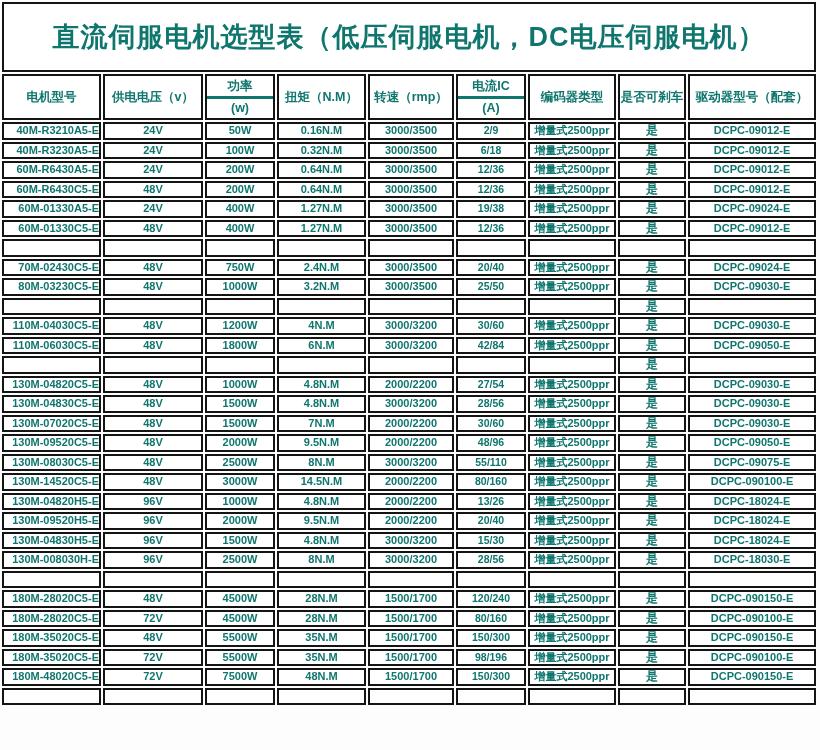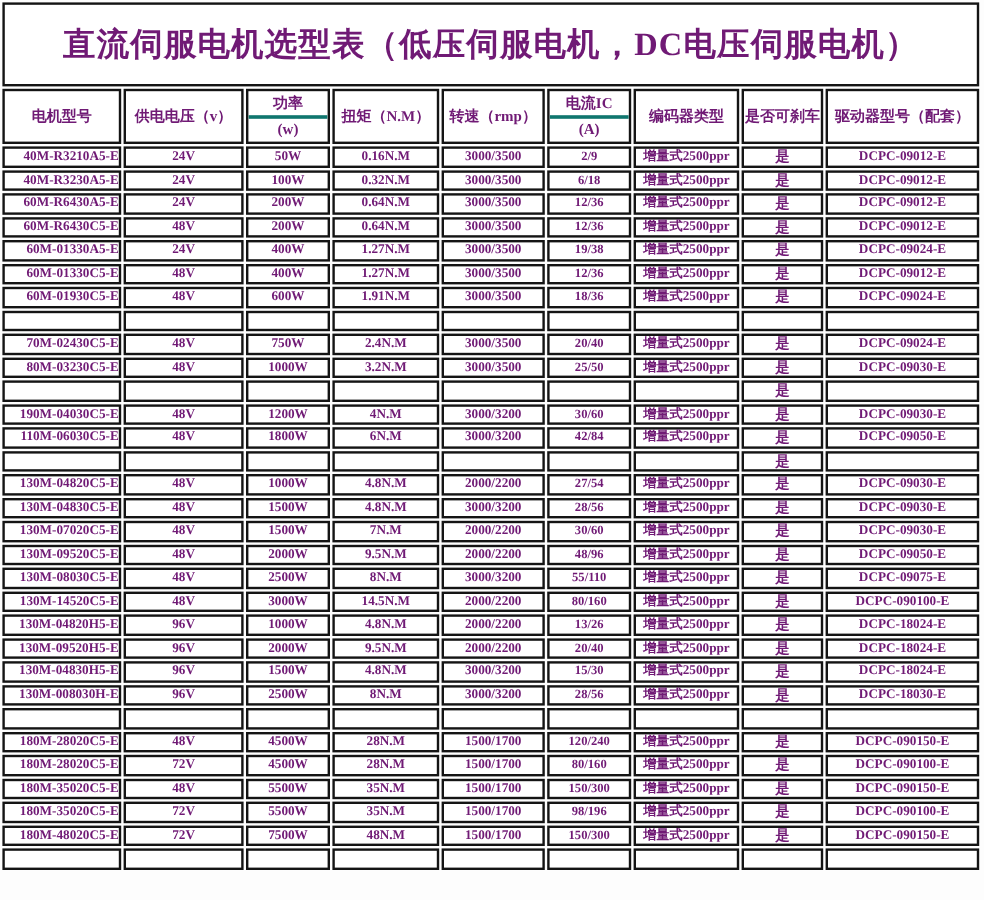--- a/index.html
+++ b/index.html
@@ -2,22 +2,22 @@
 <html><head>
 <meta charset="utf-8">
 <style>
   html,body{margin:0;padding:0;background:#ffffff;}
   *{box-sizing:border-box;}
   .page{
     width:820px;height:750px;
     background:#fdfdfd;
     overflow:hidden;
     position:relative;
-    font-family:Liberation Serif, serif;
-    color:#701a75;
+    font-family:Liberation Sans, sans-serif;
+    color:#0f766e;
   }
   table.motor{
     border-collapse:separate;
     border-spacing:2px;
     table-layout:fixed;
     width:818px;
     margin:0;
   }
   td,th{
     border:2px solid #141414;
@@ -158,31 +158,20 @@
           <td class="c1">48V</td>
           <td class="c2">400W</td>
           <td class="c3">1.27N.M</td>
           <td class="c4">3000/3500</td>
           <td class="c5">12/36</td>
           <td class="c6">增量式2500ppr</td>
           <td class="c7">是</td>
           <td class="c8">DCPC-09012-E</td>
         </tr>
         <tr>
-          <td class="c0">60M-01930C5-E</td>
-          <td class="c1">48V</td>
-          <td class="c2">600W</td>
-          <td class="c3">1.91N.M</td>
-          <td class="c4">3000/3500</td>
-          <td class="c5">18/36</td>
-          <td class="c6">增量式2500ppr</td>
-          <td class="c7">是</td>
-          <td class="c8">DCPC-09024-E</td>
-        </tr>
-        <tr>
           <td class="c0"></td>
           <td class="c1"></td>
           <td class="c2"></td>
           <td class="c3"></td>
           <td class="c4"></td>
           <td class="c5"></td>
           <td class="c6"></td>
           <td class="c7"></td>
           <td class="c8"></td>
         </tr>
@@ -213,21 +202,21 @@
           <td class="c1"></td>
           <td class="c2"></td>
           <td class="c3"></td>
           <td class="c4"></td>
           <td class="c5"></td>
           <td class="c6"></td>
           <td class="c7">是</td>
           <td class="c8"></td>
         </tr>
         <tr>
-          <td class="c0">190M-04030C5-E</td>
+          <td class="c0">110M-04030C5-E</td>
           <td class="c1">48V</td>
           <td class="c2">1200W</td>
           <td class="c3">4N.M</td>
           <td class="c4">3000/3200</td>
           <td class="c5">30/60</td>
           <td class="c6">增量式2500ppr</td>
           <td class="c7">是</td>
           <td class="c8">DCPC-09030-E</td>
         </tr>
         <tr>

